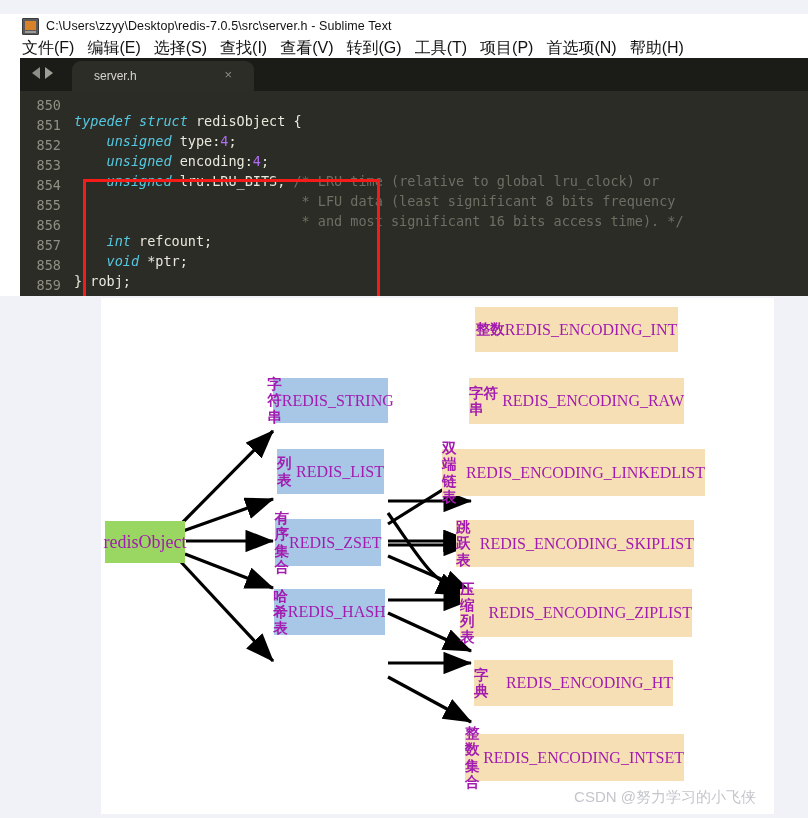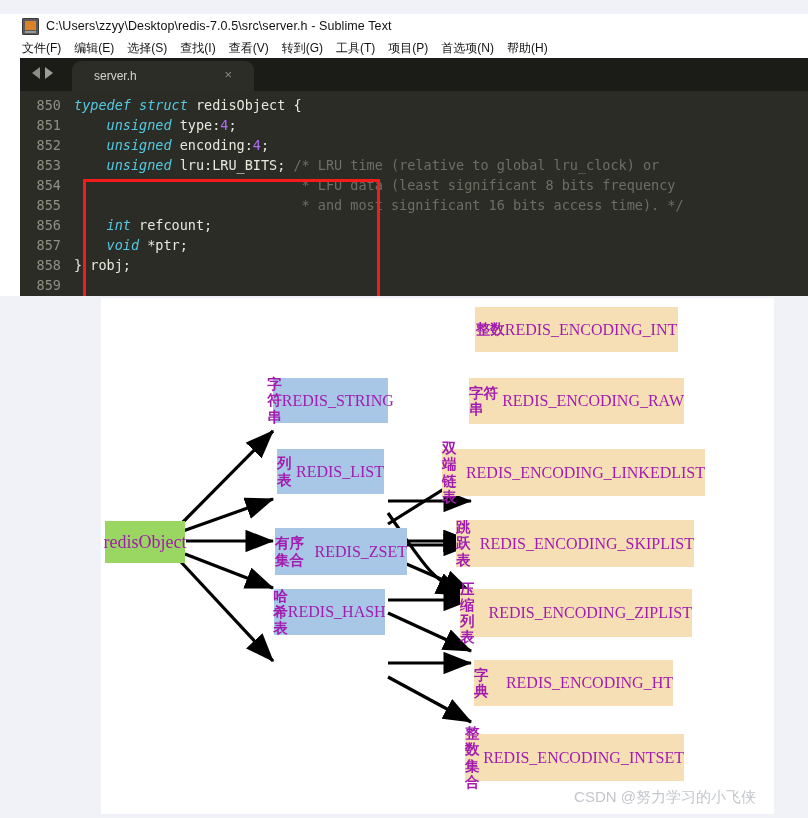--- a/index.html
+++ b/index.html
@@ -37,21 +37,21 @@
   }
   #title-text{
     font-size:12.5px;color:#111;white-space:nowrap;letter-spacing:0.1px;
   }
   #menu-bar{
     position:absolute;left:0;top:38px;width:808px;height:20px;
     background:#ffffff;display:flex;align-items:center;padding-left:22px;
     box-sizing:border-box;
   }
   .menu-item{
-    font-size:12px;color:#131313;margin-right:13px;white-space:nowrap;cursor:default;
+    font-size:16px;color:#131313;margin-right:13px;white-space:nowrap;cursor:default;
   }
 
   
   #editor-shell{
     position:absolute;left:20px;top:58px;width:788px;height:294px;
     background:#e5e5e5;
   }
   #tab-bar{
     position:absolute;left:0;top:0;width:788px;height:33px;background:#1b1c18;
   }
@@ -78,21 +78,21 @@
   }
   #gutter{
     position:absolute;left:0;top:0;width:47px;height:205px;
     text-align:right;padding-top:4px;box-sizing:border-box;
   }
   .line-no{
     font-family:"DejaVu Sans Mono","Liberation Mono",monospace;
     font-size:13.5px;color:#8f8f83;line-height:20px;padding-right:6px;
   }
   #code-area{
-    position:absolute;left:54px;top:0;width:734px;height:205px;padding-top:4px;
+    position:absolute;left:54px;top:0;width:734px;height:205px;padding-top:20px;
     box-sizing:border-box;
   }
   .code-line{
     font-family:"DejaVu Sans Mono","Liberation Mono",monospace;
     font-size:13.5px;line-height:20px;color:#e8e8dc;white-space:pre;
   }
   .kw{color:#55c8e0;font-style:italic;}
   .num{color:#b06cf0;}
   .cmt{color:#6d6f63;}
   .plain{color:#e8e8dc;}
@@ -244,21 +244,21 @@
   </div>
 
   <div class="node node-type" style="left:172px;top:80px;width:115px;height:45px;">
     <span class="cn">字符串</span>
     <span class="en">REDIS_STRING</span>
   </div>
   <div class="node node-type" style="left:176px;top:151px;width:107px;height:45px;">
     <span class="cn">列表</span>
     <span class="en">REDIS_LIST</span>
   </div>
-  <div class="node node-type" style="left:174px;top:230px;width:132px;height:47px;">
+  <div class="node node-type" style="left:174px;top:221px;width:106px;height:47px;">
     <span class="cn">有序集合</span>
     <span class="en">REDIS_ZSET</span>
   </div>
   <div class="node node-type" style="left:173px;top:291px;width:111px;height:46px;">
     <span class="cn">哈希表</span>
     <span class="en">REDIS_HASH</span>
   </div>
 
   <div class="node node-enc" style="left:374px;top:9px;width:203px;height:45px;">
     <span class="cn">整数</span>

